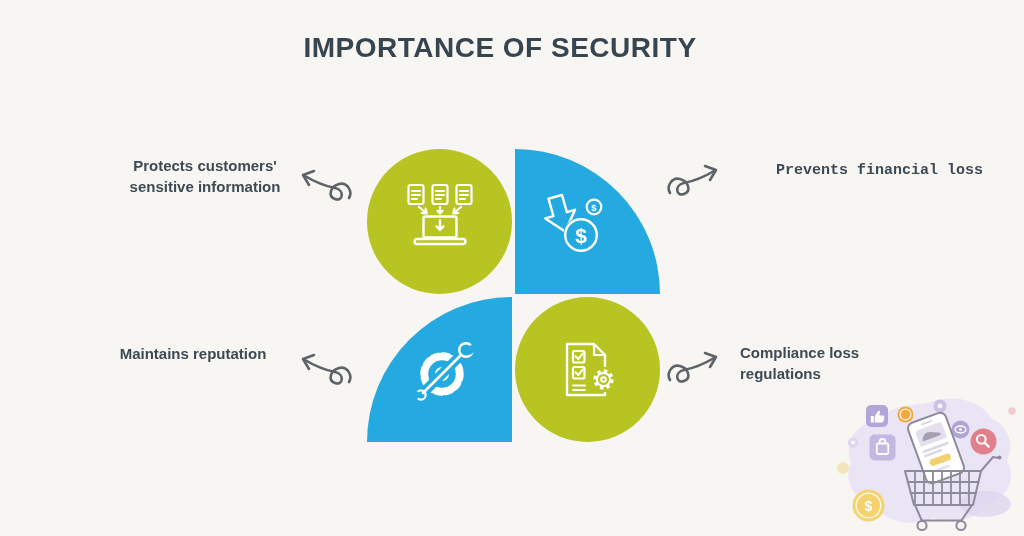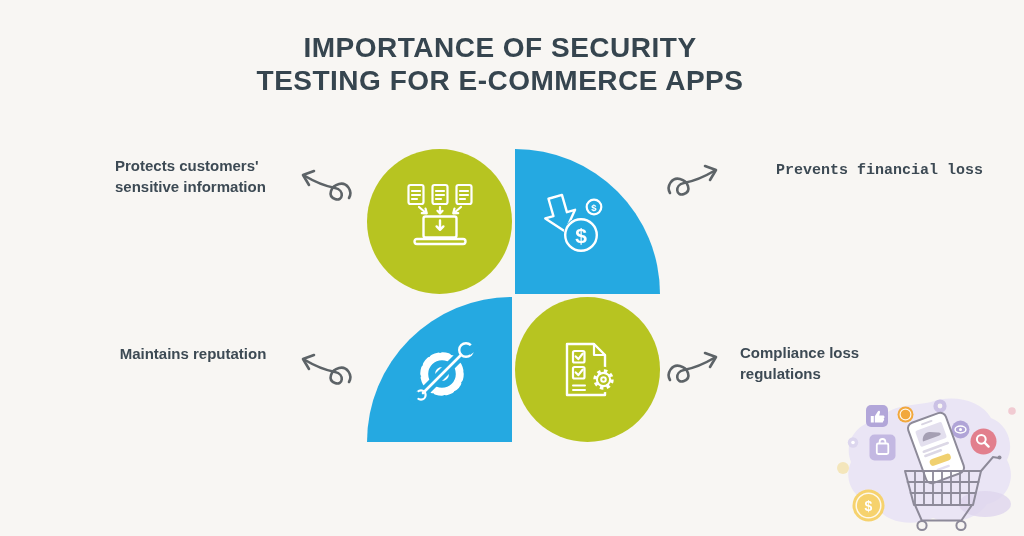--- a/index.html
+++ b/index.html
@@ -10,42 +10,41 @@
   }
   .title{
     position:absolute;top:31px;left:0;width:1000px;text-align:center;
     color:#36454f;font-size:28px;font-weight:800;line-height:33px;letter-spacing:.5px;
   }
   .title span{display:block;}
   .note{
     position:absolute;color:#3d4a54;font-size:15px;font-weight:700;line-height:21px;
     white-space:pre-line;
   }
-  .note.center{text-align:left;}
+  .note.center{text-align:center;}
   .note.right{text-align:center;}
   .doodle{position:absolute;width:64px;height:46px;}
   .doodle.flip{transform:scaleX(-1);}
   .quad-grid{position:absolute;left:367px;top:149px;width:293px;height:293px;}
   .shape{position:absolute;width:145px;height:145px;}
   .shape.circle{border-radius:50%;}
   .green{background:#b7c421;}
   .blue{background:#25a9e1;}
   .q-tr{left:148px;top:0;border-radius:0 100% 0 0;}
   .q-bl{left:0;top:148px;border-radius:100% 0 0 0;}
   .qicon{position:absolute;width:78px;height:78px;}
   .illu{position:absolute;left:835px;top:392px;width:189px;height:144px;}
 </style>
 </head>
 <body>
 
 <div id="canvas">
 
   <div class="title">
     <span>IMPORTANCE OF SECURITY</span>
-    <span>TESTING FOR E-COMMERCE APPS</span>
   </div>
 
   <div class="note center" style="left:115px;top:155px;width:180px;">Protects customers'
 sensitive information</div>
   <div class="note" style="left:776px;top:160px;font-family:Liberation Mono, monospace;">Prevents financial loss</div>
   <div class="note right" style="left:103px;top:343px;width:180px;">Maintains reputation</div>
   <div class="note" style="left:740px;top:342px;">Compliance loss
 regulations</div>
 
   <svg class="doodle flip" style="left:291px;top:158px;" viewBox="0 0 64 46">

